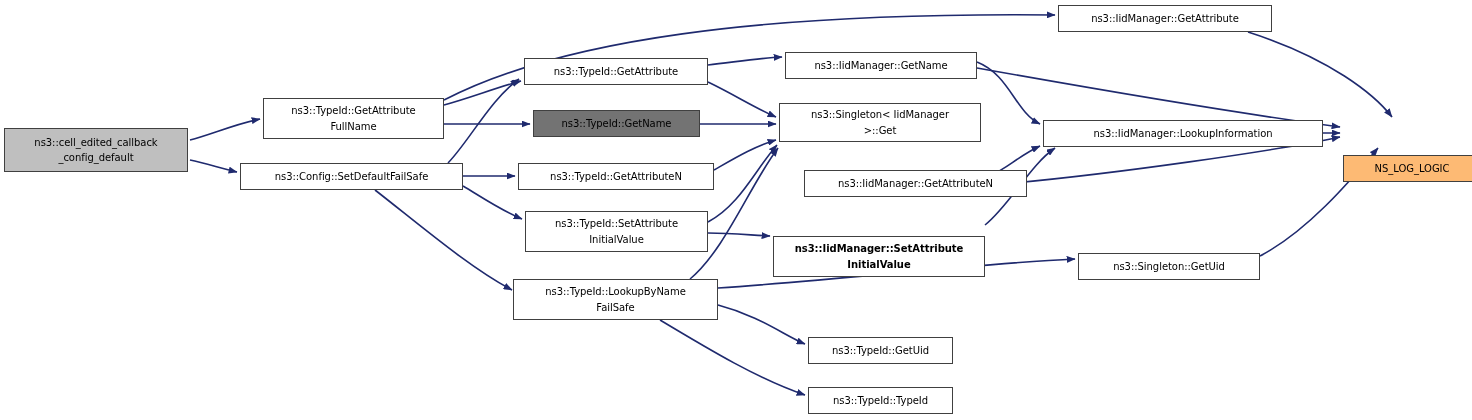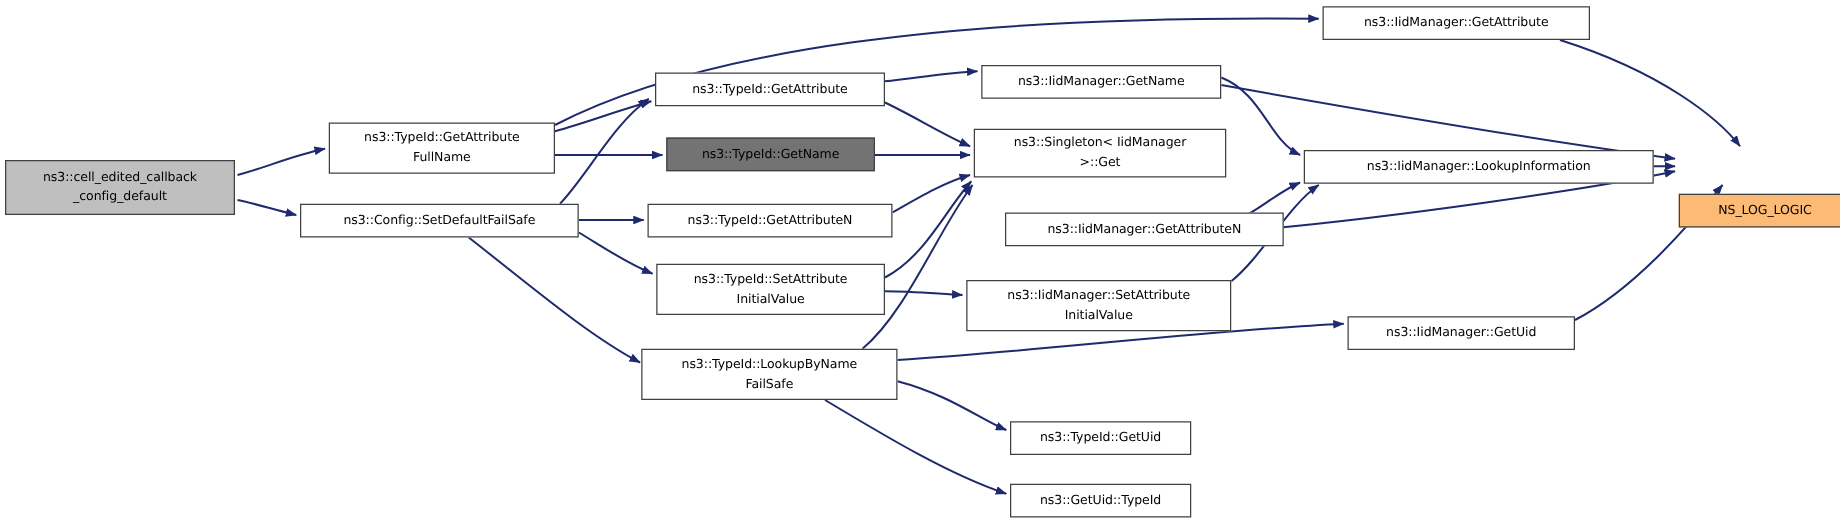--- a/index.html
+++ b/index.html
@@ -98,26 +98,26 @@
 FullName</div>
       <div class="node" style="left: 240px; top: 163px; width: 223px; height: 27px; border-color: rgb(64, 64, 64); background: rgb(255, 255, 255);">ns3::Config::SetDefaultFailSafe</div>
       <div class="node" style="left: 524px; top: 58px; width: 184px; height: 27px; border-color: rgb(64, 64, 64); background: rgb(255, 255, 255);">ns3::TypeId::GetAttribute</div>
       <div class="node" style="left: 533px; top: 110px; width: 167px; height: 27px; border-color: rgb(64, 64, 64); background: #737373;">ns3::TypeId::GetName</div>
       <div class="node" style="left: 518px; top: 163px; width: 196px; height: 27px; border-color: rgb(64, 64, 64); background: rgb(255, 255, 255);">ns3::TypeId::GetAttributeN</div>
       <div class="node" style="left: 525px; top: 211px; width: 183px; height: 41px; border-color: rgb(64, 64, 64); background: rgb(255, 255, 255);">ns3::TypeId::SetAttribute
 InitialValue</div>
       <div class="node" style="left: 513px; top: 279px; width: 205px; height: 41px; border-color: rgb(64, 64, 64); background: rgb(255, 255, 255);">ns3::TypeId::LookupByName
 FailSafe</div>
       <div class="node" style="left: 808px; top: 337px; width: 145px; height: 27px; border-color: rgb(64, 64, 64); background: rgb(255, 255, 255);">ns3::TypeId::GetUid</div>
-      <div class="node" style="left: 808px; top: 387px; width: 145px; height: 27px; border-color: rgb(64, 64, 64); background: rgb(255, 255, 255);">ns3::GetUid::TypeId</div>
+      <div class="node" style="left: 808px; top: 387px; width: 145px; height: 27px; border-color: rgb(64, 64, 64); background: rgb(255, 255, 255);">ns3::TypeId::TypeId</div>
       <div class="node" style="left: 785px; top: 52px; width: 192px; height: 27px; border-color: rgb(64, 64, 64); background: rgb(255, 255, 255);">ns3::IidManager::GetName</div>
       <div class="node" style="left: 779px; top: 103px; width: 202px; height: 39px; border-color: rgb(64, 64, 64); background: rgb(255, 255, 255);">ns3::Singleton&lt; IidManager
 &gt;::Get</div>
       <div class="node" style="left: 768px; top: 170px; width: 223px; height: 27px; border-color: rgb(64, 64, 64); background: rgb(255, 255, 255); margin-left: 36px;">ns3::IidManager::GetAttributeN</div>
-      <div class="node" style="left: 773px; top: 224px; width: 212px; height: 41px; border-color: rgb(64, 64, 64); background: rgb(255, 255, 255);">ns3::IidManager::SetAttribute
+      <div class="node" style="left: 773px; top: 236px; width: 212px; height: 41px; border-color: rgb(64, 64, 64); background: rgb(255, 255, 255); font-weight: bold;">ns3::IidManager::SetAttribute
 InitialValue</div>
       <div class="node" style="left: 1058px; top: 5px; width: 214px; height: 27px; border-color: rgb(64, 64, 64); background: rgb(255, 255, 255);">ns3::IidManager::GetAttribute</div>
       <div class="node" style="left: 1043px; top: 120px; width: 280px; height: 27px; border-color: rgb(64, 64, 64); background: rgb(255, 255, 255);">ns3::IidManager::LookupInformation</div>
-      <div class="node" style="left: 1078px; top: 253px; width: 182px; height: 27px; border-color: rgb(64, 64, 64); background: rgb(255, 255, 255);">ns3::IidManager::GetUid</div>
+      <div class="node" style="left: 1078px; top: 253px; width: 182px; height: 27px; border-color: rgb(64, 64, 64); background: rgb(255, 255, 255);">ns3::Singleton::GetUid</div>
       <div class="node" style="left: 1343px; top: 119px; width: 138px; height: 27px; border-color: rgb(64, 64, 64); background: #fdba74; margin-top: 36px;">NS_LOG_LOGIC</div>
     </div>
 
 </div>
 
 </body></html>

